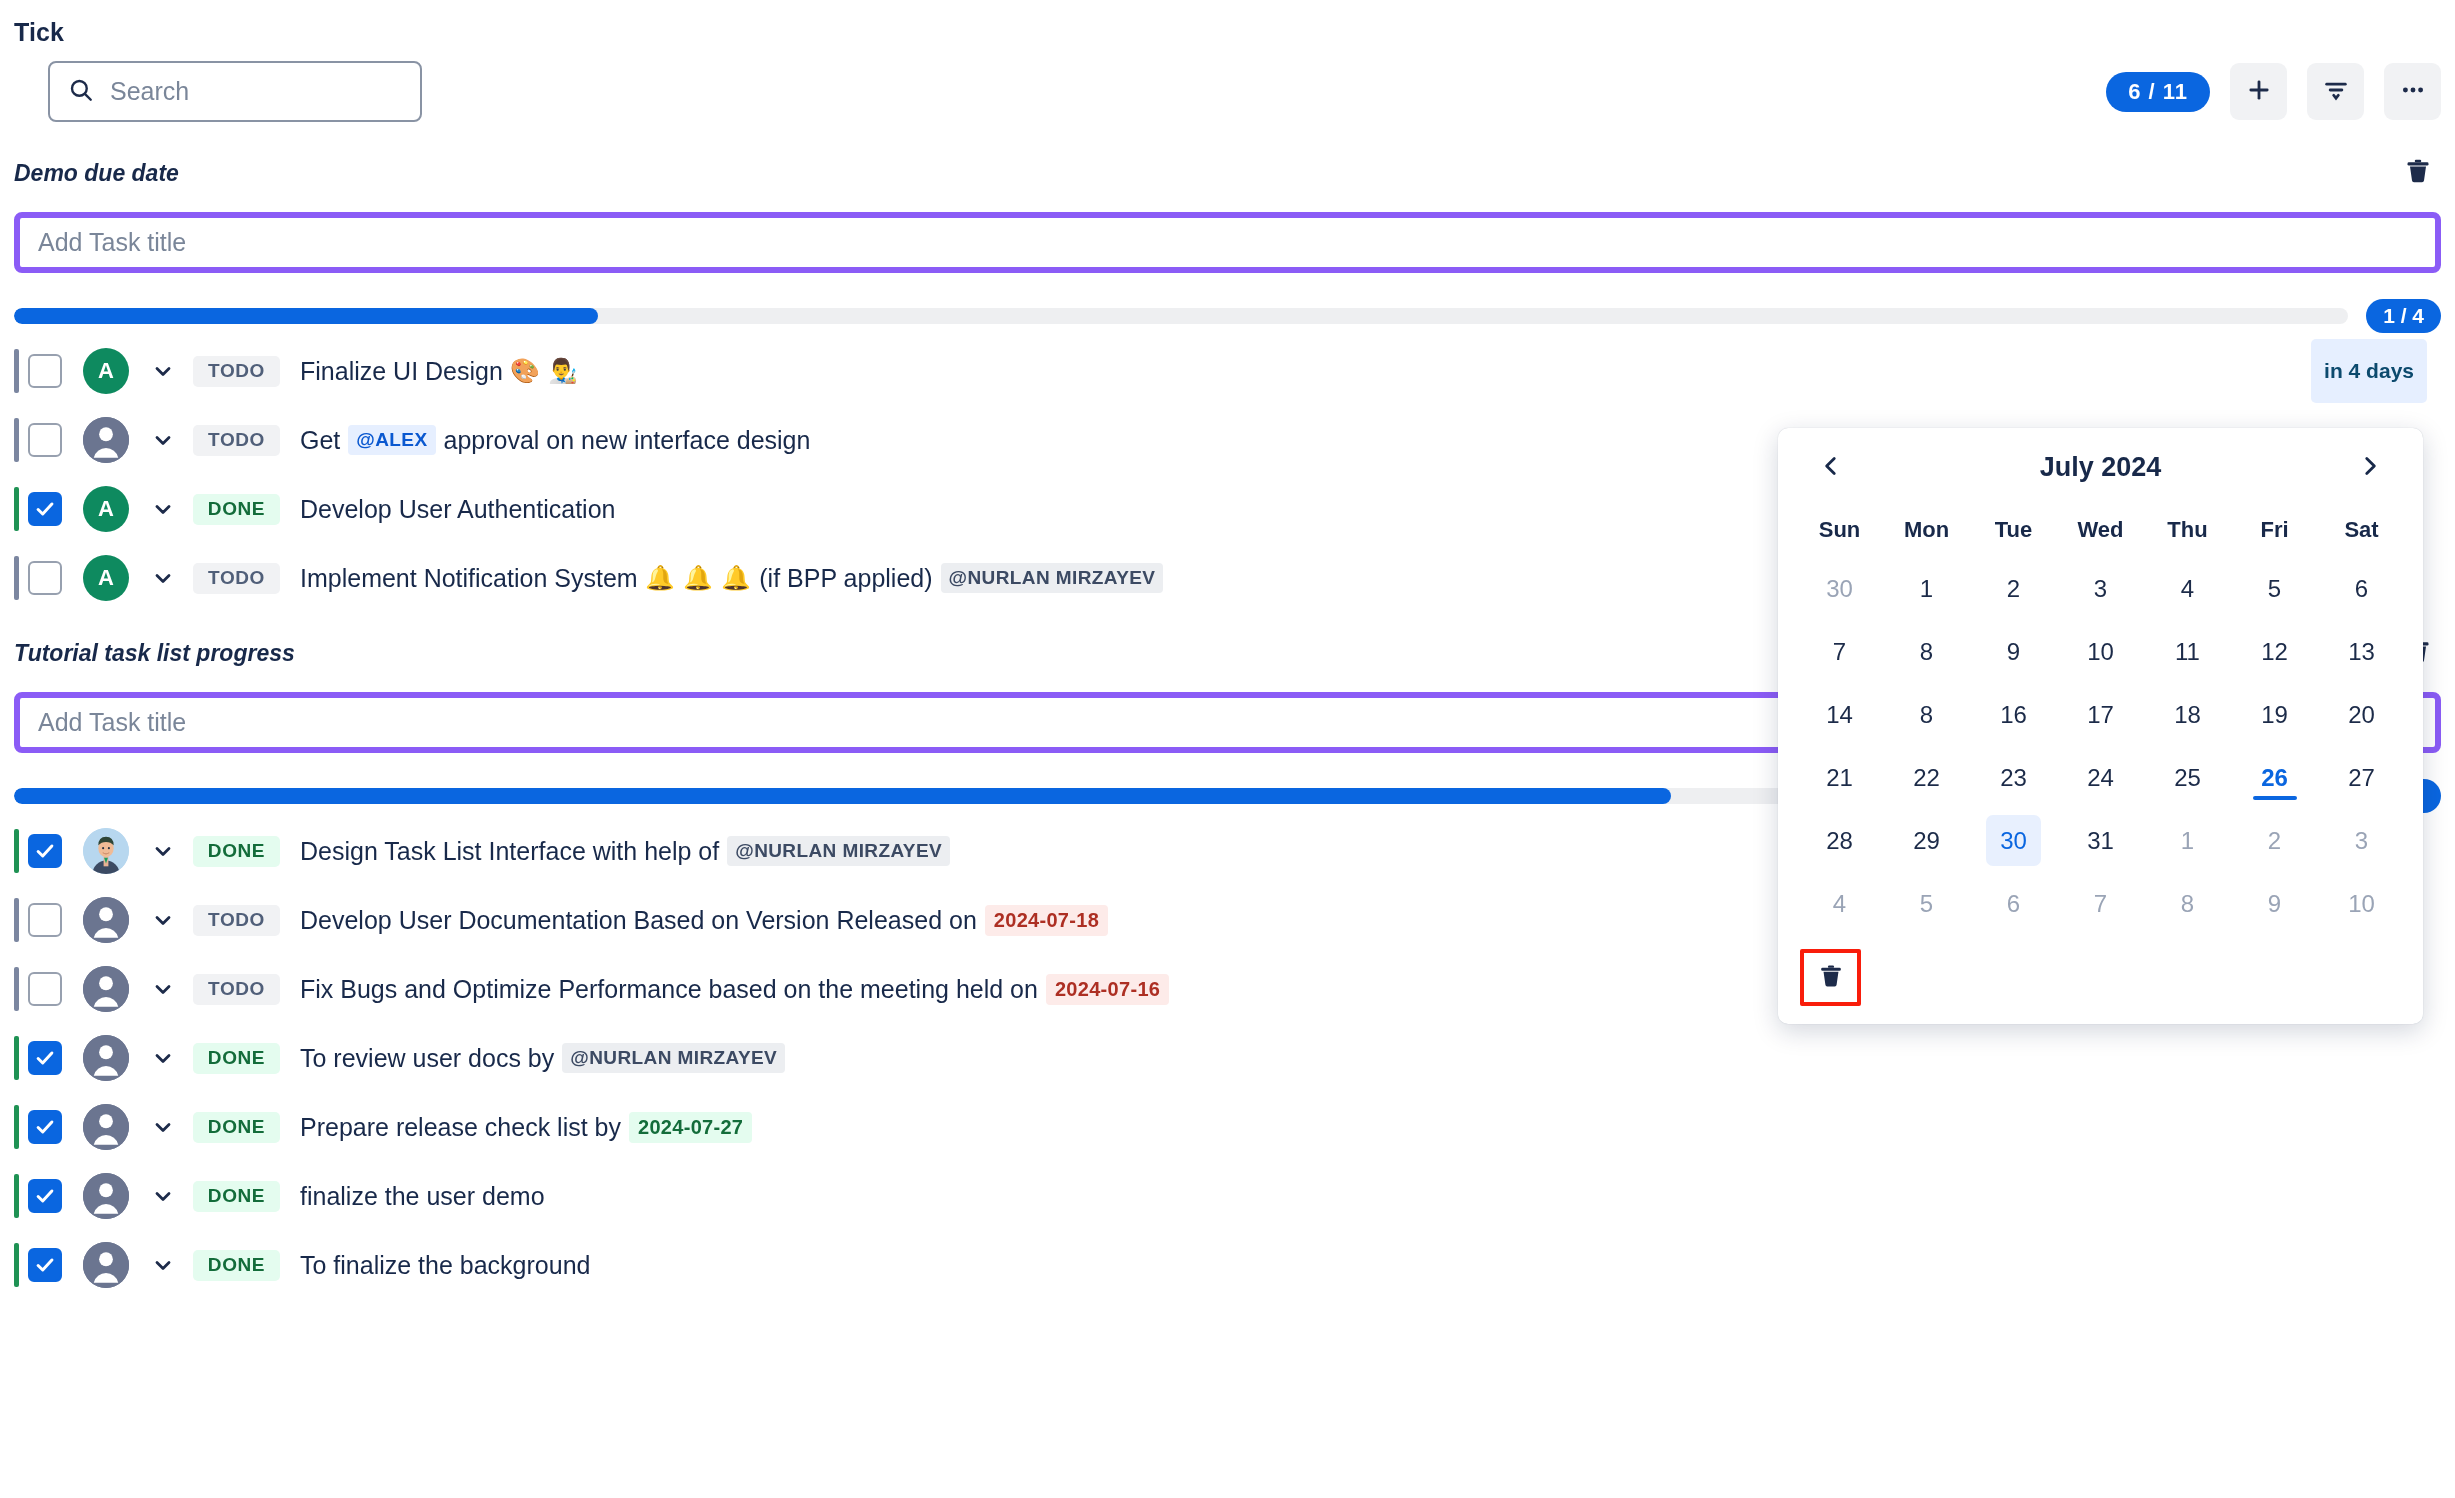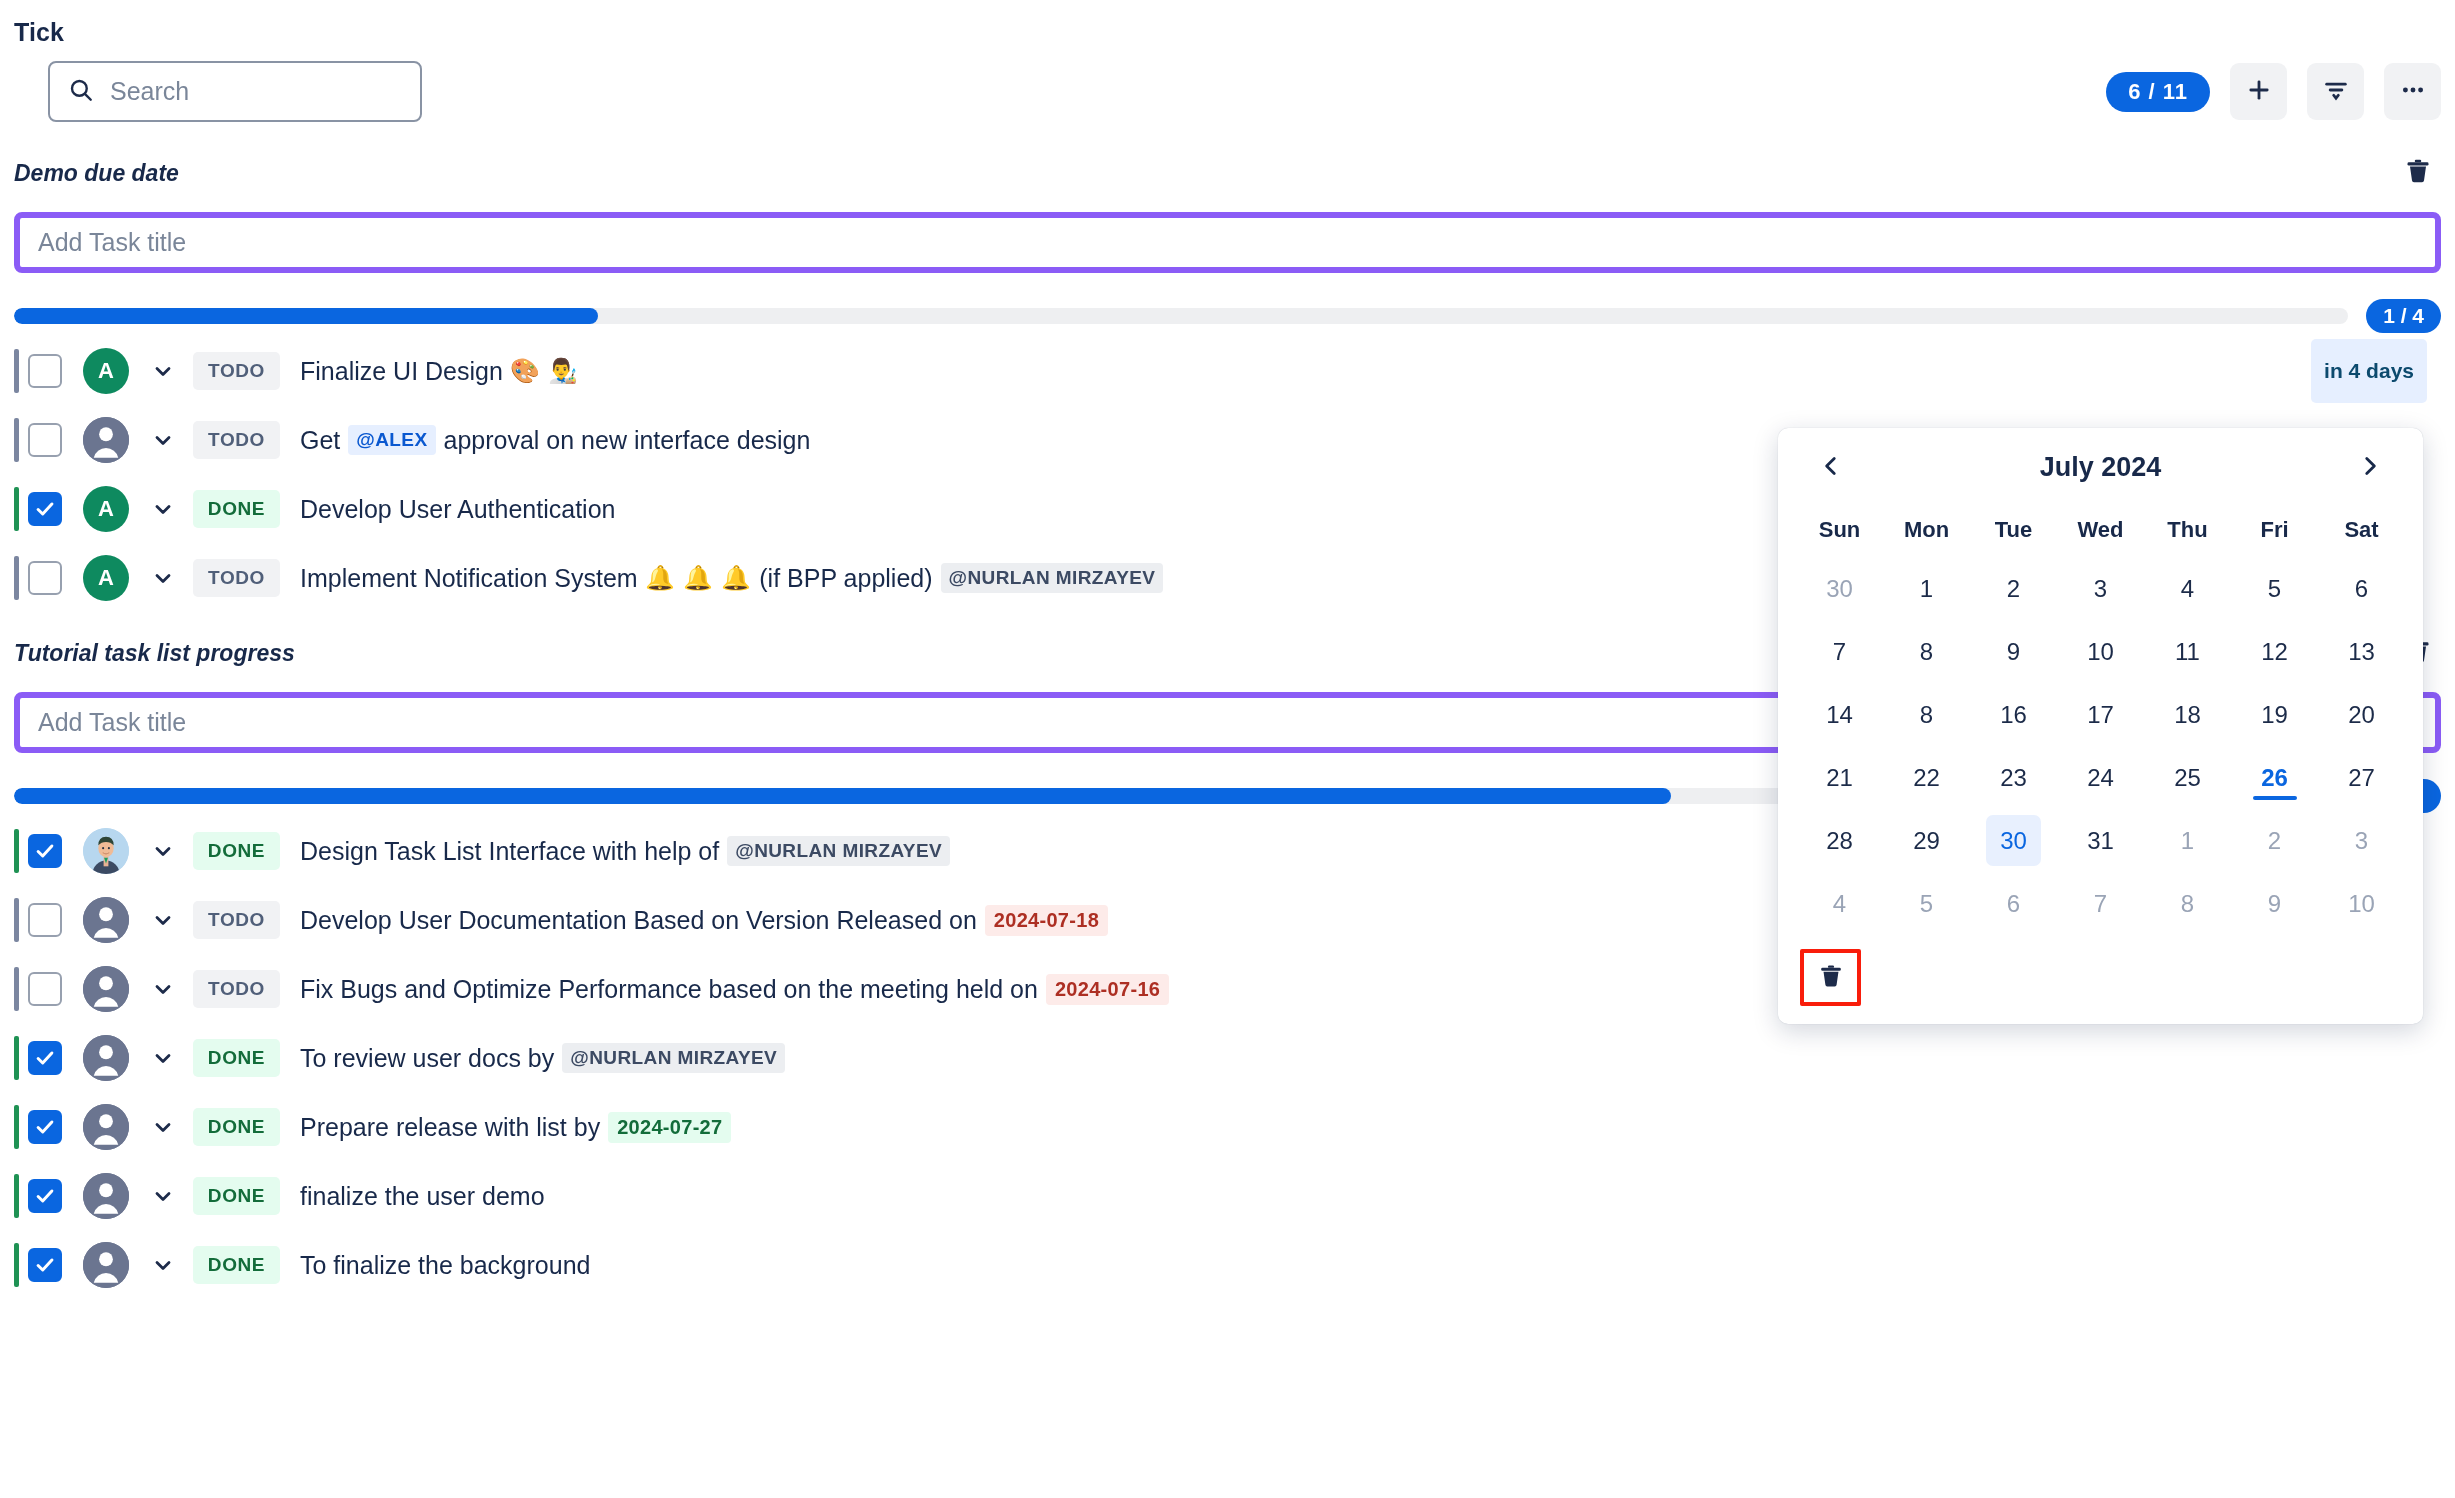--- a/index.html
+++ b/index.html
@@ -76,21 +76,21 @@
 
   .avatar { width: 46px; height: 46px; border-radius: 50%; flex: none; margin-left: 21px;
             display: flex; align-items: center; justify-content: center; }
   .avatar.letter { background: #0e8a5f; color: #fff; font-size: 22px; font-weight: bold; }
   .avatar.generic { background: #6b7590; }
   .avatar.photo  { background: #b7d7ef; overflow: hidden; }
 
   .chev { margin-left: 22px; color: #1d2b4a; flex: none; display:flex; }
 
   .status {
-    margin-left: 18px; width: 87px; height: 38px; border-radius: 5px;
+    margin-left: 18px; width: 87px; height: 31px; border-radius: 5px;
     display: flex; align-items: center; justify-content: center;
     font-size: 19px; font-weight: bold; letter-spacing: 0.6px; flex: none;
     font-family: "Liberation Sans", sans-serif;
   }
   .status.todo { background: #f1f2f4; color: #505f79; }
   .status.done { background: #e4fcef; color: #136c3a; }
 
   .ttext {
     margin-left: 20px; font-size: 25px; color: #18294a;
     display: flex; align-items: center; gap: 0; white-space: nowrap;
@@ -433,21 +433,21 @@
                 <path d="M5.6 21.2 a6.6 6.6 0 0 1 12.8 0 z" fill="#fff"></path>
               </svg>
             </div>
             <div class="chev">
               <svg width="24" height="24" viewBox="0 0 24 24" fill="none" stroke="#1d2b4a" stroke-width="2.8" stroke-linecap="round" stroke-linejoin="round">
                 <polyline points="6,9.5 12,15.5 18,9.5"></polyline>
               </svg>
             </div>
             <div class="status done">DONE</div>
             <div class="ttext">
-              <span>Prepare release with list by</span>
+              <span>Prepare release check list by</span>
               <span class="sp"></span>
               <span class="datechip green">2024-07-27</span>
             </div>
           </div>
           <div class="task">
             <span class="edge done"></span>
             <div class="cbox checked">
               <svg class="tick" width="22" height="22" viewBox="0 0 24 24" fill="none" stroke="#fff" stroke-width="3.2" stroke-linecap="round" stroke-linejoin="round">
                 <polyline points="4.5,12.5 9.5,17.5 19.5,6.5"></polyline>
               </svg>

